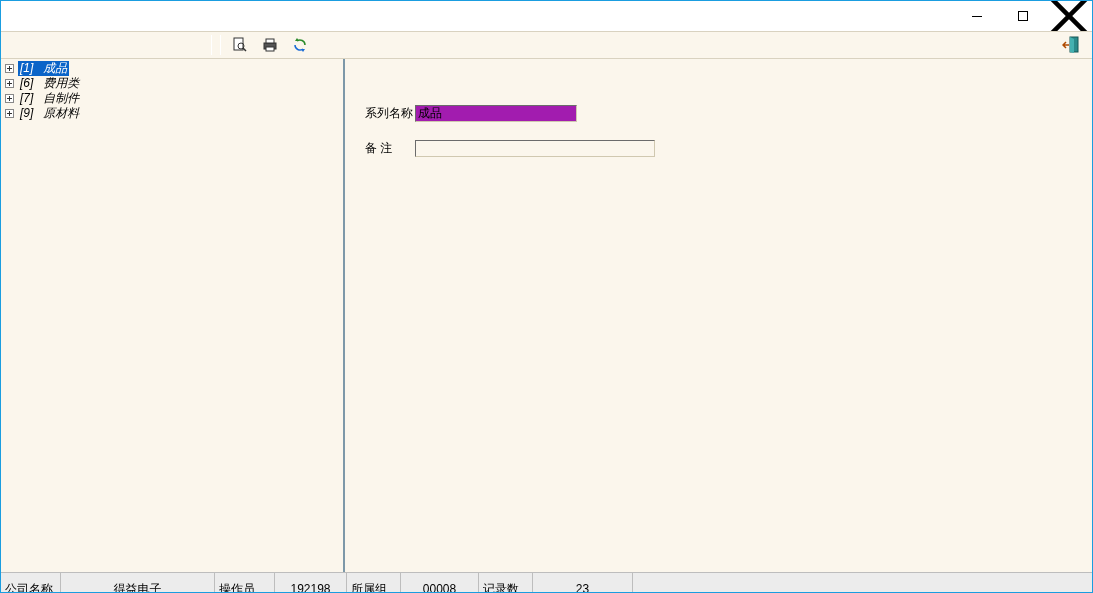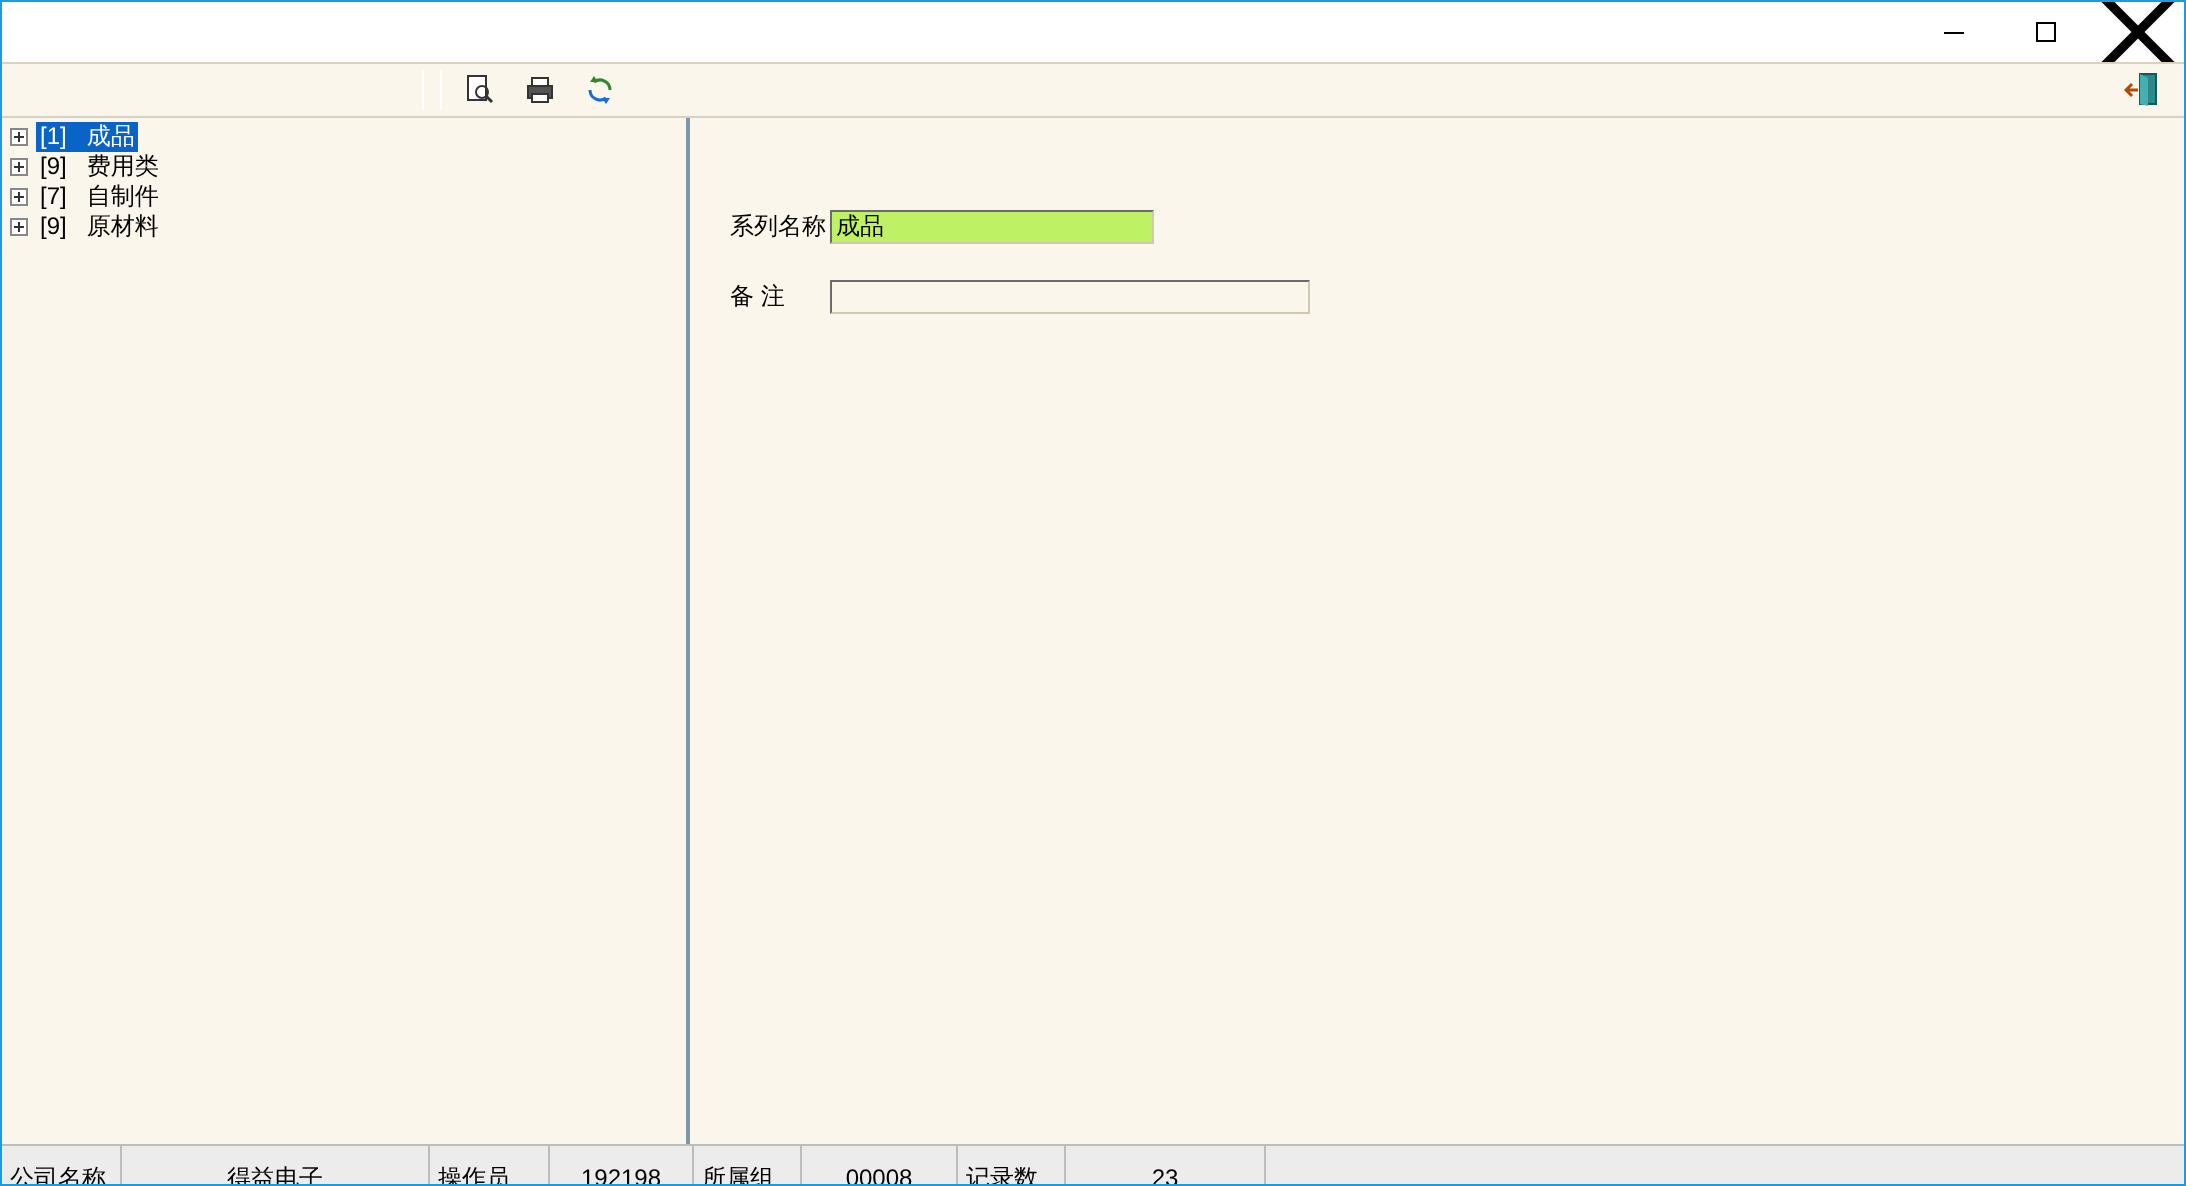--- a/index.html
+++ b/index.html
@@ -21,28 +21,28 @@
 
 .main { flex: 1; display: flex; background: #fbf6ec; overflow:hidden; }
 
 
 .tree-panel { width: 344px; background: #fbf6ec; border-right: 2px solid #7d98a8; padding: 2px 0 0 2px; overflow:auto; }
 .tree-panel ul { list-style: none; }
 .tree-panel li { display: flex; align-items: center; height: 15px; line-height:15px; padding-left: 2px; }
 .tree-panel .expander { width: 9px; height: 9px; border: 1px solid #888; display:inline-flex; align-items:center; justify-content:center; margin-right: 4px; background:#fff; position:relative; font-size:9px; font-family:monospace; color:#333; }
 .tree-panel .expander::before { content:""; position:absolute; left:1px; right:1px; top:3px; border-top:1px solid #333; }
 .tree-panel .expander::after { content:""; position:absolute; top:1px; bottom:1px; left:3px; border-left:1px solid #333; }
-.tree-panel .node-label { padding: 0 2px; white-space: pre; }
+.tree-panel .node-label { padding: 0 2px; white-space: pre; font-style: italic; }
 .tree-panel li.selected .node-label { background: #0a64c8; color: #fff; }
 
 
 .detail-panel { flex: 1; background: #fbf6ec; position: relative; padding-top: 46px; padding-left: 20px; }
 .form-row { display: flex; align-items: center; margin-bottom: 18px; }
 .form-label { width: 50px; color: #000; letter-spacing: 0; }
-.series-value { width: 162px; height: 17px; background: #bef264; border-top:1px solid #6b6b6b; border-left:1px solid #6b6b6b; border-right:1px solid #d0c8b0; border-bottom:1px solid #d0c8b0; padding: 0 2px; line-height:15px; }
+.series-value { width: 162px; height: 17px; background: #a21caf; border-top:1px solid #6b6b6b; border-left:1px solid #6b6b6b; border-right:1px solid #d0c8b0; border-bottom:1px solid #d0c8b0; padding: 0 2px; line-height:15px; }
 .remark-input { width: 240px; height: 17px; background: #fbf6ec; border-top:1px solid #6b6b6b; border-left:1px solid #6b6b6b; border-right:1px solid #d0c8b0; border-bottom:1px solid #d0c8b0; font-family:inherit; font-size:12px; padding:0 2px; }
 
 
 .statusbar { height: 20px; background: #ececec; border-top: 1px solid #bdbdbd; display: flex; align-items: stretch; font-size:12px; }
 .statusbar .cell { border-right: 1px solid #bdbdbd; display:flex; align-items:center; padding: 16px 4px; }
 .statusbar .lbl { background: #ececec; }
 .statusbar .val { justify-content:center; }
 
 </style>
 </head>
@@ -99,21 +99,21 @@
 
 <div class="main">
   <div class="tree-panel">
     <ul id="tree-list">
         <li class="selected">
           <span class="expander"></span>
           <span class="node-label">[1]   成品</span>
         </li>
         <li>
           <span class="expander"></span>
-          <span class="node-label">[9]   费用类</span>
+          <span class="node-label">[6]   费用类</span>
         </li>
         <li>
           <span class="expander"></span>
           <span class="node-label">[7]   自制件</span>
         </li>
         <li>
           <span class="expander"></span>
           <span class="node-label">[9]   原材料</span>
         </li>
       </ul>

